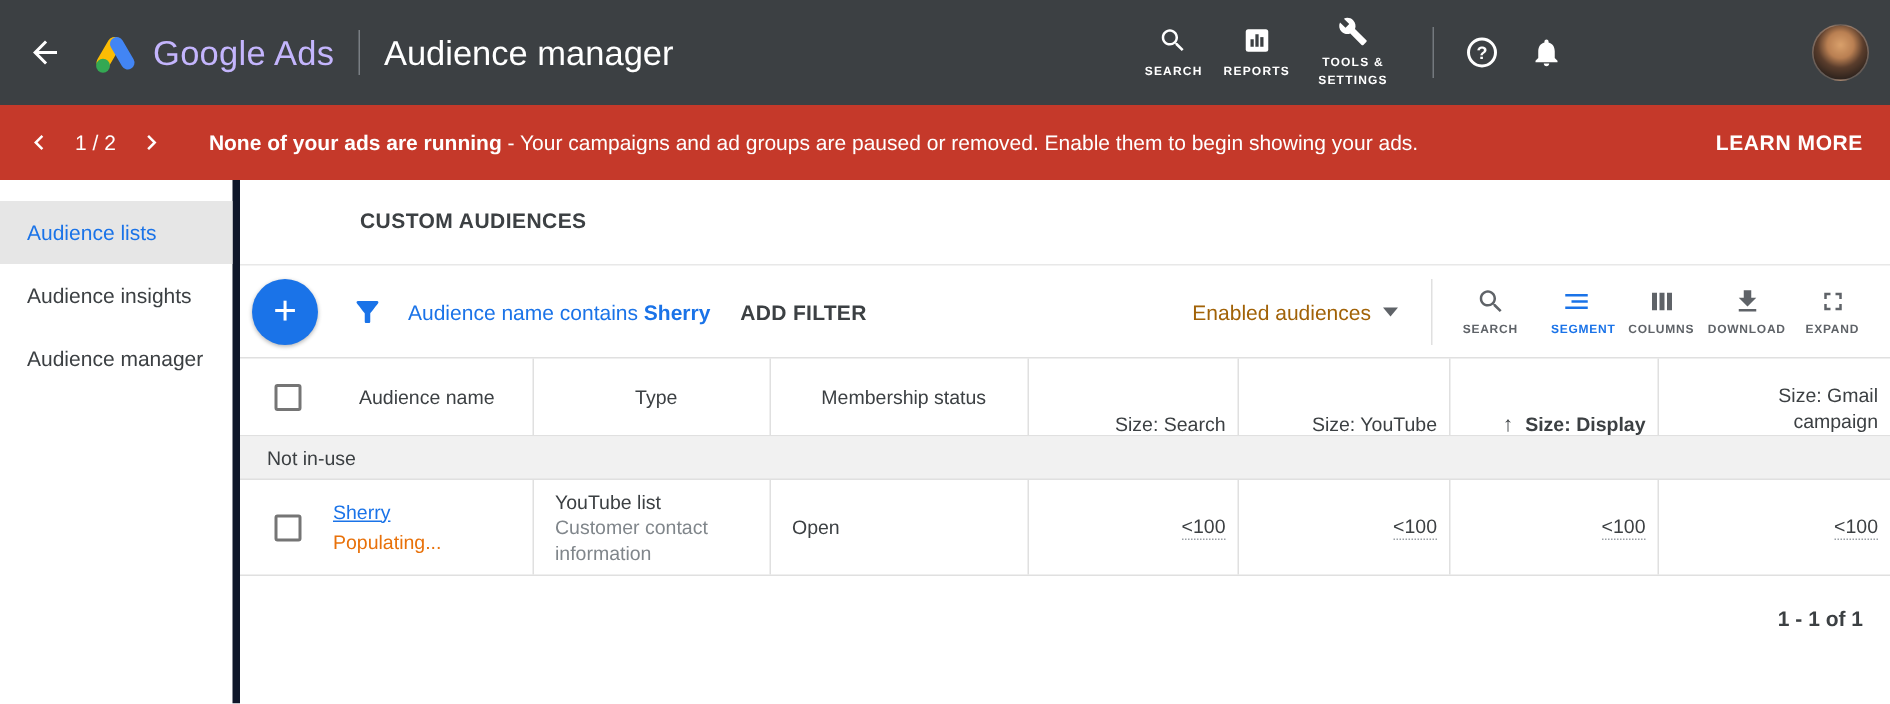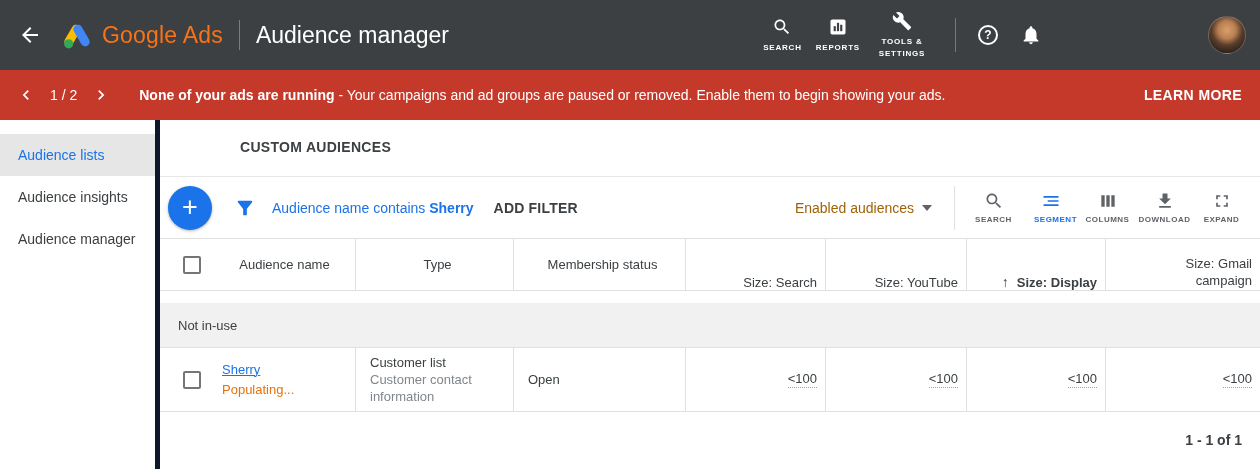--- a/index.html
+++ b/index.html
@@ -3,21 +3,21 @@
 <meta charset="utf-8">
 <style>
   * { box-sizing: border-box; margin: 0; padding: 0; }
   html,body { width:1260px; height:469px; overflow:hidden; }
   body { font-family:"Liberation Sans", sans-serif; background:#fff; color:#3c4043; }
 
   
   .topbar { height:70px; background:#3c4043; display:flex; align-items:center; padding:0 14px 0 18px; }
   .tb-back { width:24px; height:24px; cursor:pointer; margin-right:20px; flex:0 0 auto; }
   .tb-logo { width:30px; height:27px; margin-right:10px; flex:0 0 auto; }
-  .tb-brand { font-size:23px; color:#f97316; letter-spacing:.2px; white-space:nowrap; }
+  .tb-brand { font-size:23px; color:#c4b5fd; letter-spacing:.2px; white-space:nowrap; }
   .tb-divider { width:1px; height:30px; background:#9aa0a6; opacity:.65; margin:0 16px; }
   .tb-title { font-size:23px; font-weight:400; color:#fff; white-space:nowrap; }
   .tb-spacer { flex:1; }
   .tb-nav { display:flex; align-items:center; }
   .tb-nav-item { display:flex; flex-direction:column; align-items:center; margin:0 7px; cursor:pointer; }
   .tb-nav-item svg { width:20px; height:20px; }
   .tb-nav-label { font-size:8px; color:#fff; letter-spacing:.8px; margin-top:5px; text-align:center; max-width:56px; line-height:1.45; font-weight:bold; }
   .tb-divider2 { width:1px; height:34px; background:#9aa0a6; opacity:.6; margin:0 16px 0 18px; }
   .help-btn { width:20px; height:20px; border:2px solid #fff; border-radius:50%; display:flex; align-items:center; justify-content:center; font-size:12px; font-weight:bold; color:#fff; margin:0 22px 0 6px; cursor:pointer; }
   .bell-btn { width:22px; height:22px; cursor:pointer; }
@@ -76,21 +76,21 @@
   .col-type { width:158px; flex:0 0 158px; border-left:1px solid #e0e0e0; }
   .col-mem  { width:172px; flex:0 0 172px; border-left:1px solid #e0e0e0; }
   .col-search { width:140px; flex:0 0 140px; border-left:1px solid #e0e0e0; }
   .col-yt   { width:141px; flex:0 0 141px; border-left:1px solid #e0e0e0; }
   .col-disp { width:139px; flex:0 0 139px; border-left:1px solid #e0e0e0; }
   .col-gmail{ flex:1; border-left:1px solid #e0e0e0; padding-right:16px; }
   .checkbox { width:18px; height:18px; border:2px solid #757575; border-radius:2px; background:#fff; cursor:pointer; }
   .sort-arrow { font-size:14px; color:#3c4043; margin-right:8px; }
   .th-bold { font-weight:bold; }
   .gmail-h { display:inline-block; max-width:92px; text-align:right; line-height:1.35; }
-  .group-row { height:45px; background:#f1f1f1; border-bottom:1px solid #e0e0e0; display:flex; align-items:center; padding-left:18px; font-size:13px; color:#3c4043;margin-top:12px; }
+  .group-row { height:29px; background:#f1f1f1; border-bottom:1px solid #e0e0e0; display:flex; align-items:center; padding-left:18px; font-size:13px; color:#3c4043; }
   .link { color:#1a73e8; text-decoration:underline; cursor:pointer; line-height:20px; }
   .populating { color:#e8710a; line-height:20px; }
   .type-main { line-height:17px; }
   .type-sub { color:#80868b; line-height:17px; }
   .metric { border-bottom:1px dotted #9aa0a6; padding-bottom:1px;text-align:center; }
   .tfoot { flex:1; display:flex; justify-content:flex-end; align-items:flex-start; padding:20px 18px 0 0; font-size:14px; font-weight:bold; color:#3c4043; }
 </style>
 </head>
 <body>
 
@@ -236,21 +236,21 @@
 
     <div class="trow">
       <div class="cell col-check" style="flex-direction:row;">
         <div class="checkbox"></div>
       </div>
       <div class="cell col-name">
         <span class="link">Sherry</span>
         <span class="populating">Populating...</span>
       </div>
       <div class="cell col-type">
-        <span class="type-main">Customer list</span>
+        <span class="type-main">YouTube list</span>
         <span class="type-sub">Customer contact information</span>
       </div>
       <div class="cell col-mem">Open</div>
       <div class="cell num col-search">
           <span class="metric">&lt;100</span>
         </div>
       <div class="cell num col-yt">
           <span class="metric">&lt;100</span>
         </div>
       <div class="cell num col-disp">

